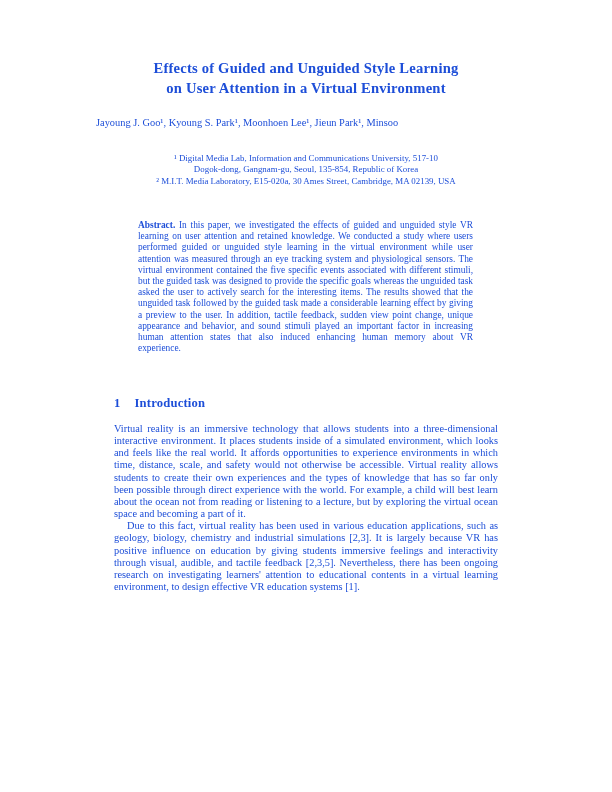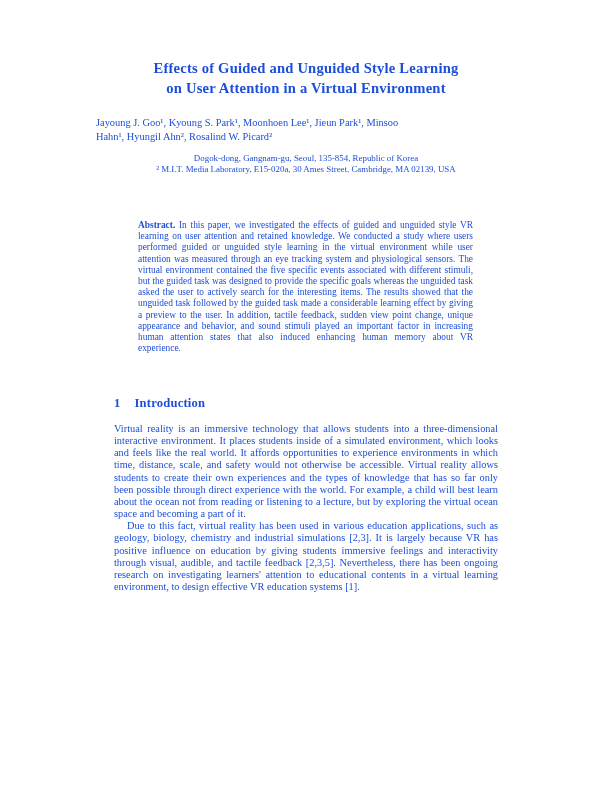--- a/index.html
+++ b/index.html
@@ -90,24 +90,24 @@
 
 <div class="page">
 
   <div class="title-block">
     <div>Effects of Guided and Unguided Style Learning</div>
     <div>on User Attention in a Virtual Environment</div>
   </div>
 
   <div class="authors-block">
     <div>Jayoung J. Goo¹, Kyoung S. Park¹, Moonhoen Lee¹, Jieun Park¹, Minsoo</div>
-    <div>Hahn¹, Hyungil Ahn², Rosalind W. Picard²</div>
   </div>
 
   <div class="affils-block">
+    <div>¹ Digital Media Lab, Information and Communications University, 517-10</div>
     <div>Dogok-dong, Gangnam-gu, Seoul, 135-854, Republic of Korea</div>
     <div>² M.I.T. Media Laboratory, E15-020a, 30 Ames Street, Cambridge, MA 02139, USA</div>
   </div>
 
   <div class="abstract-block">
     <span class="abstract-label">Abstract.</span>
     <span>In this paper, we investigated the effects of guided and unguided style VR learning on user attention and retained knowledge. We conducted a study where users performed guided or unguided style learning in the virtual environment while user attention was measured through an eye tracking system and physiological sensors. The virtual environment contained the five specific events associated with different stimuli, but the guided task was designed to provide the specific goals whereas the unguided task asked the user to actively search for the interesting items. The results showed that the unguided task followed by the guided task made a considerable learning effect by giving a preview to the user. In addition, tactile feedback, sudden view point change, unique appearance and behavior, and sound stimuli played an important factor in increasing human attention states that also induced enhancing human memory about VR experience.</span>
   </div>
 
   <div class="section-heading">

